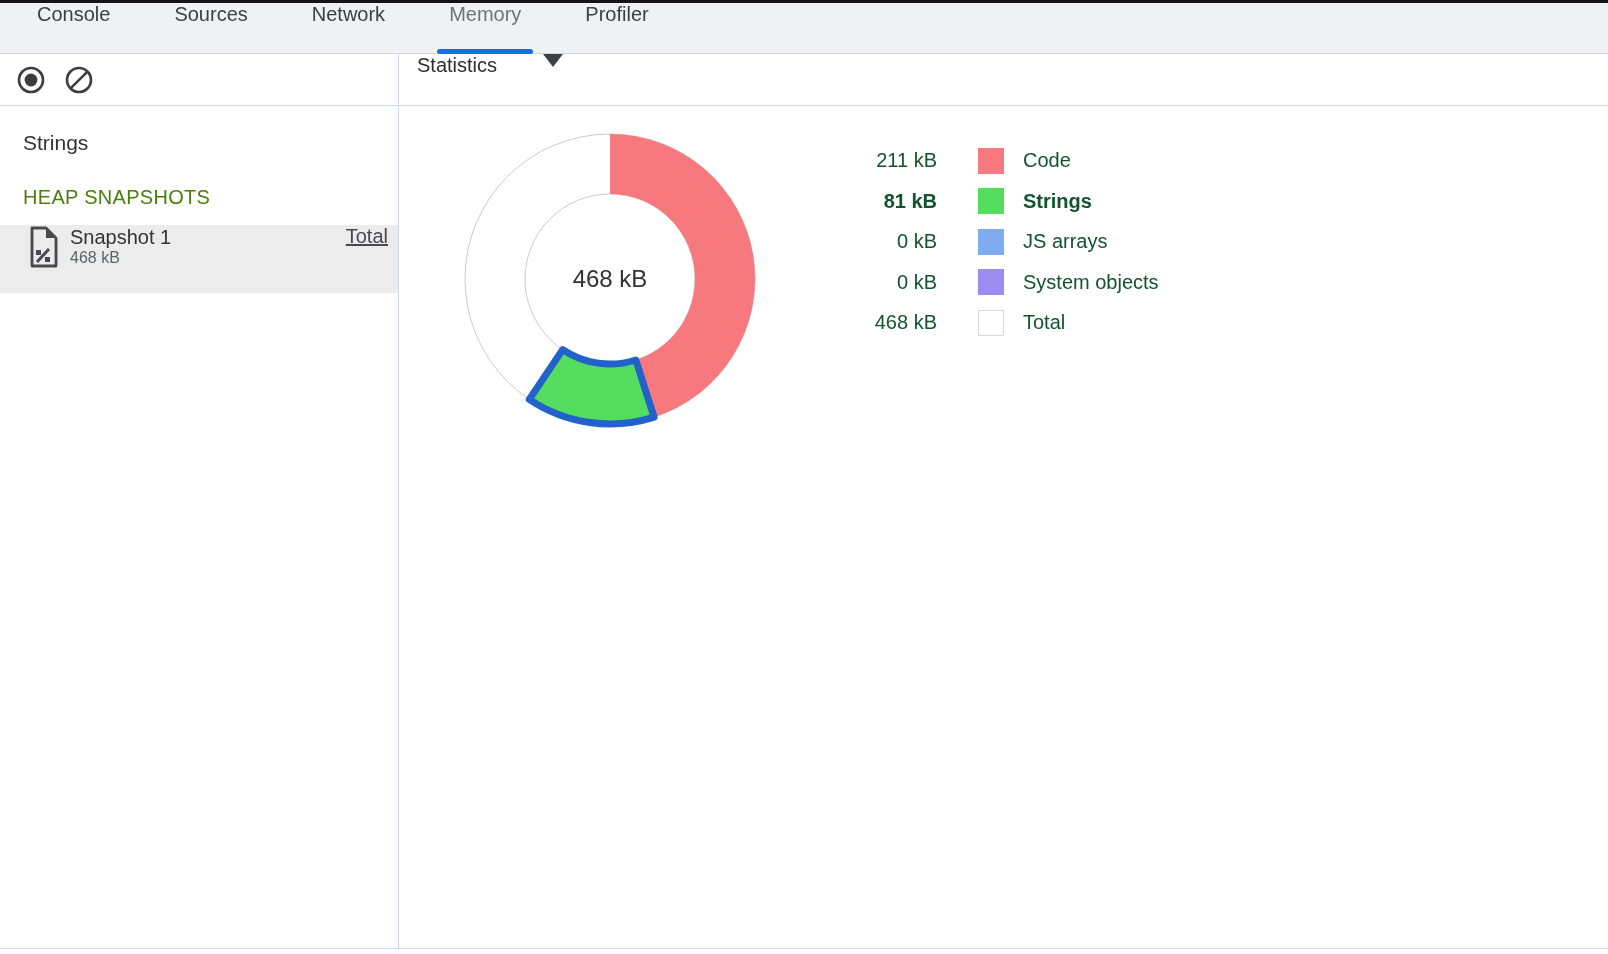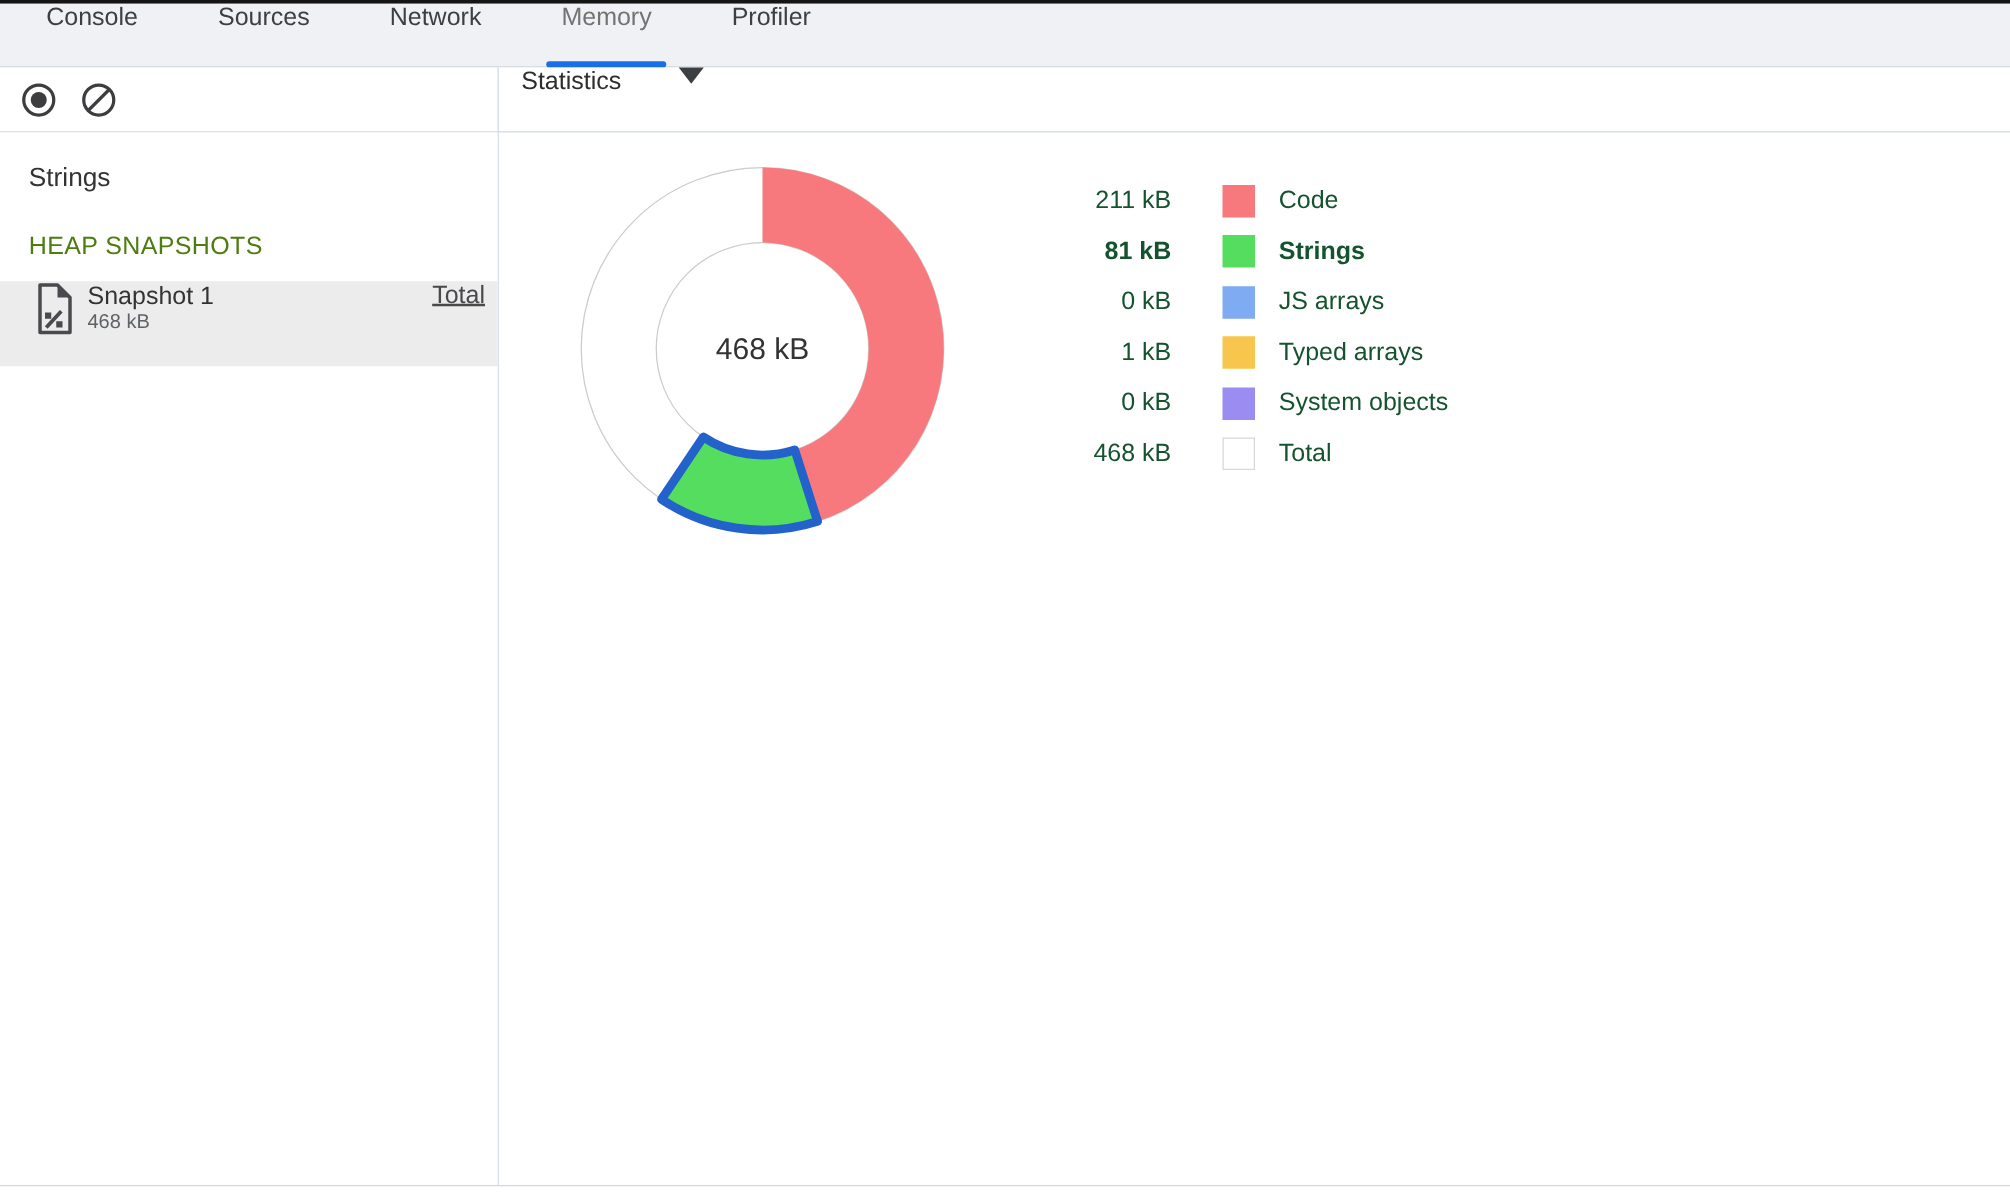--- a/index.html
+++ b/index.html
@@ -146,25 +146,20 @@
       <span class="legend-value">81 kB</span>
       <span class="legend-swatch" style="background: rgb(84, 221, 95);"></span>
       <span class="legend-label">Strings</span>
     </div>
     <div class="legend-row">
       <span class="legend-value">0 kB</span>
       <span class="legend-swatch" style="background: rgb(126, 171, 242);"></span>
       <span class="legend-label">JS arrays</span>
     </div>
     <div class="legend-row">
-      <span class="legend-value">1 kB</span>
-      <span class="legend-swatch" style="background: rgb(248, 198, 76);"></span>
-      <span class="legend-label">Typed arrays</span>
-    </div>
-    <div class="legend-row">
       <span class="legend-value">0 kB</span>
       <span class="legend-swatch" style="background: rgb(154, 140, 240);"></span>
       <span class="legend-label">System objects</span>
     </div>
     <div class="legend-row">
       <span class="legend-value">468 kB</span>
       <span class="legend-swatch" style="background: rgb(255, 255, 255); border-color: rgb(216, 216, 216);"></span>
       <span class="legend-label">Total</span>
     </div>
   </div>

